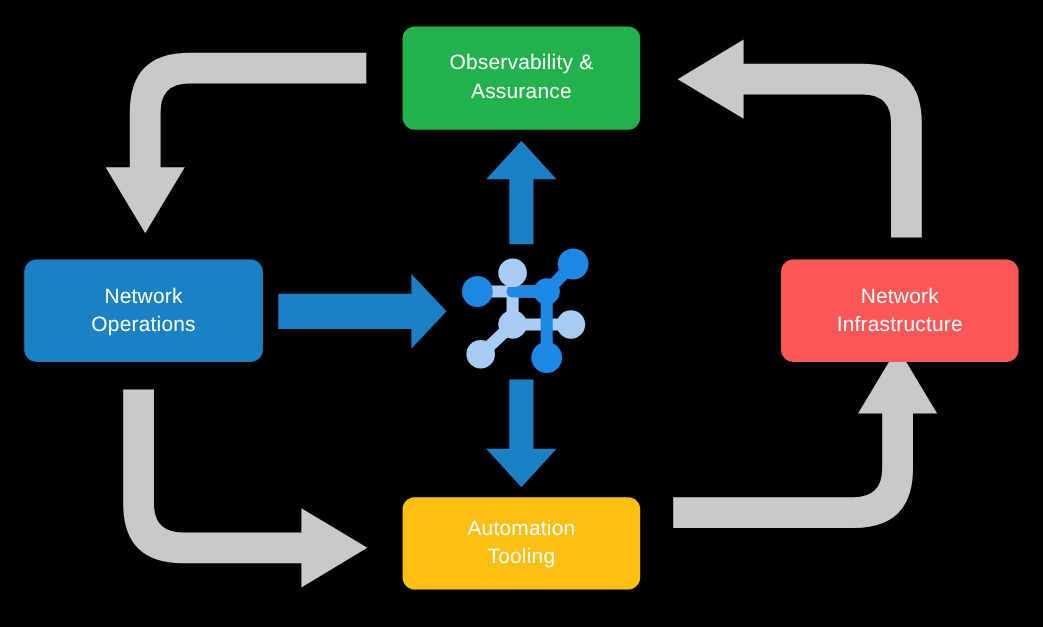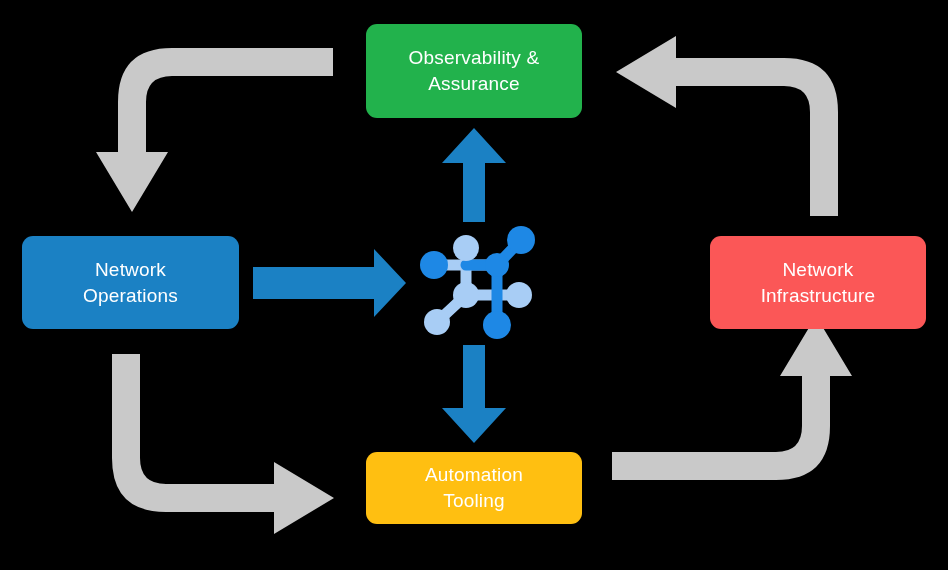--- a/index.html
+++ b/index.html
@@ -56,21 +56,21 @@
   #box-infrastructure {
     left: 710px;
     top: 236px;
     width: 216px;
     height: 93px;
   }
   #box-automation {
     left: 366px;
     top: 452px;
     width: 216px;
-    height: 72px;
+    height: 84px;
   }
   .node-label {
     white-space: pre-line;
     display: block;
   }
 </style>
 </head>
 <body>
 
 <div id="canvas">

